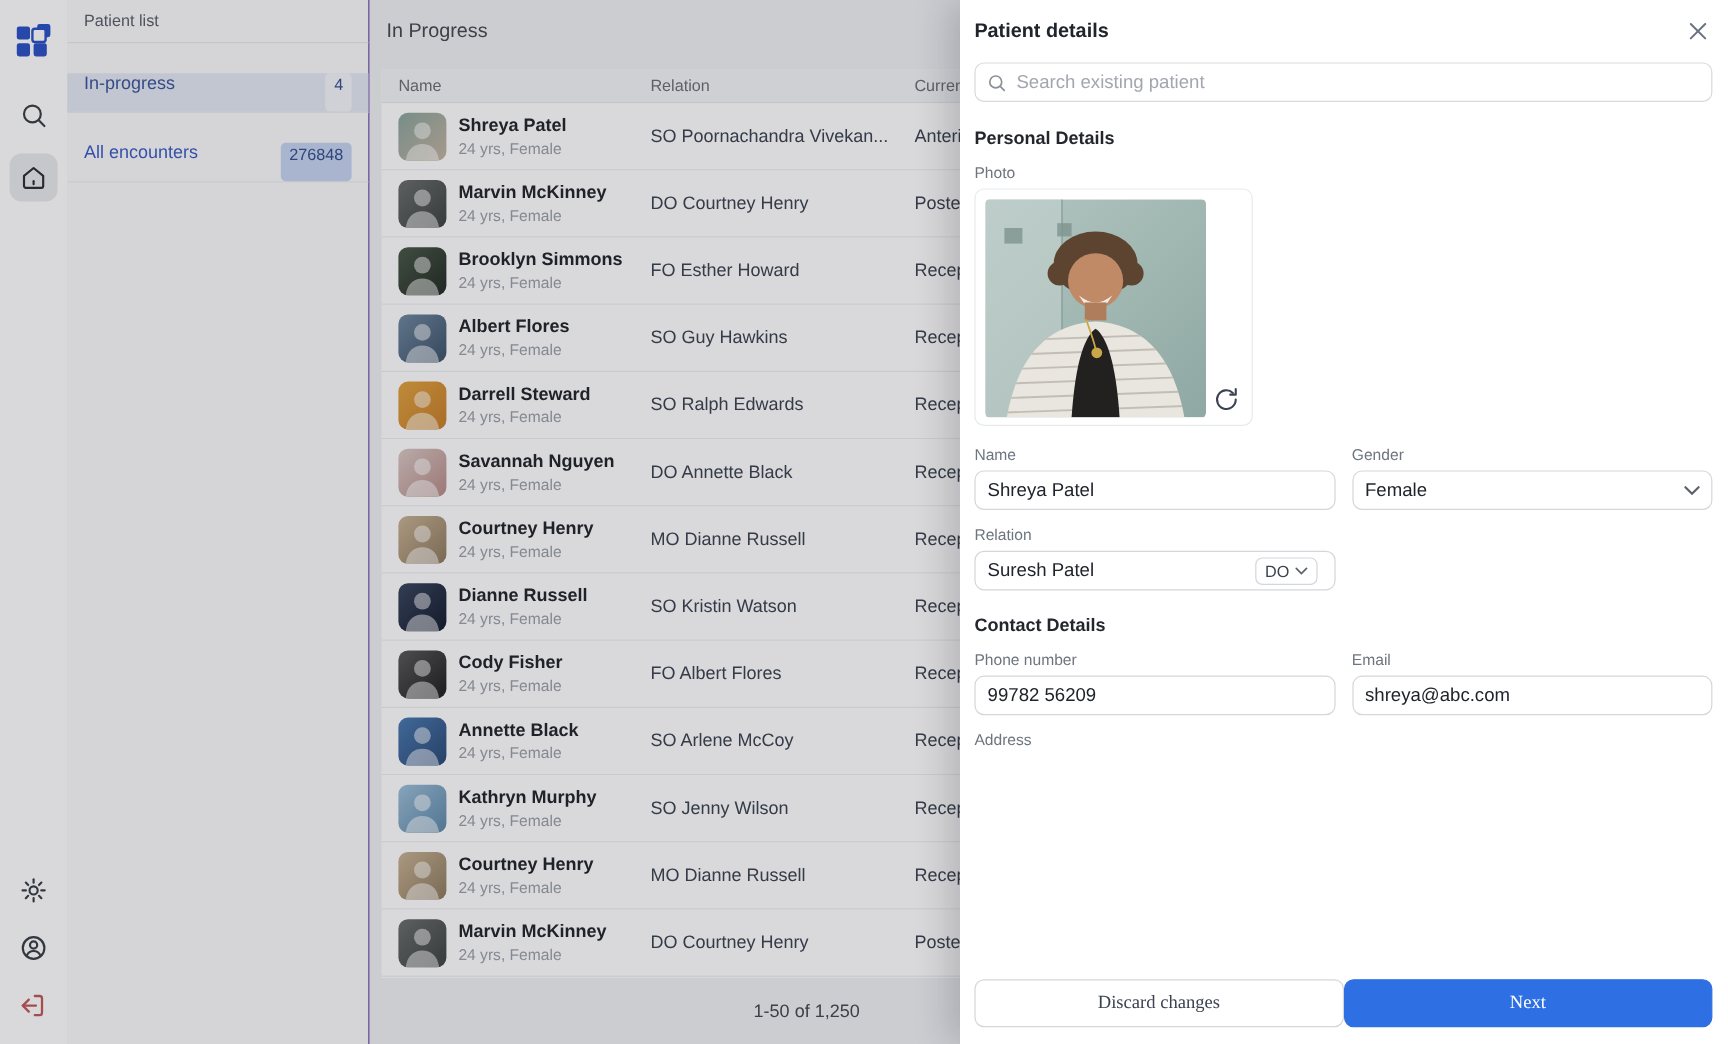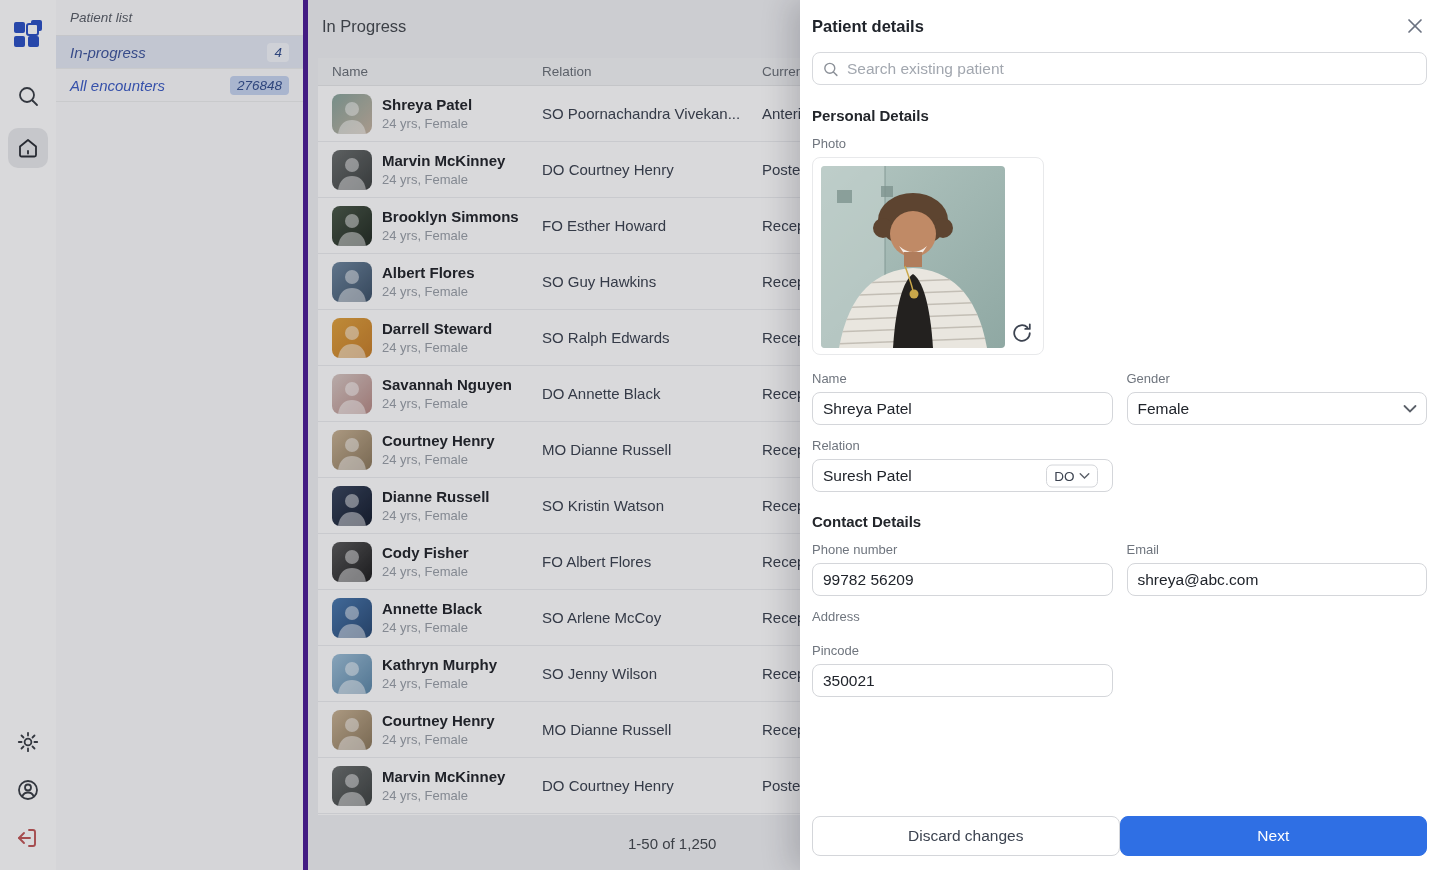--- a/index.html
+++ b/index.html
@@ -8,23 +8,23 @@
 
   
   .rail { position:absolute; left:0; top:0; width:56px; height:100%; background:#ffffff; z-index:10; }
   .rail-icon { width:40px; height:40px; margin:0 auto; display:flex; align-items:center; justify-content:center; border-radius:10px; cursor:pointer; }
   .rail-icon svg { display:block; }
   .logo-box { margin-top:14px; margin-bottom:22px; }
   .rail-icon.active { background:#e9eaec; }
   .rail-bottom { position:absolute; bottom:12px; left:0; width:56px; display:flex; flex-direction:column; gap:8px; }
 
   
-  .plist { position:absolute; left:56px; top:0; width:252px; height:100%; background:#fbfbfc; border-right:5px solid #4c1d95; z-index:10;font-style:italic; }
+  .plist { position:absolute; left:56px; top:0; width:252px; height:100%; background:#fbfbfc; border-right:1px solid #4c1d95; z-index:10; }
   .plist-head { height:36px; display:flex; align-items:center; padding:0 14px; font-size:13.5px; color:#5b6069; border-bottom:1px solid #e8e9eb; }
-  .plist-item { height:33px; display:flex; align-items:center; justify-content:space-between; padding:0 14px; font-size:15px; color:#3c5cc5; cursor:pointer; border-bottom:1px solid #eceded; }
+  .plist-item { height:33px; display:flex; justify-content:space-between; padding:0 14px; font-size:15px; color:#3c5cc5; cursor:pointer; border-bottom:1px solid #eceded;margin-top:25px; }
   .plist-item.active { background:#e4e9f3; color:#3f569e; }
   .plist-count { font-size:13.5px; color:#35508f; padding:2px 7px; border-radius:4px; }
   .plist-item.active .plist-count { background:#f4f6fb; }
   .plist-count.pill { background:#c6d4f0; }
 
   
   .main { position:absolute; left:308px; top:0; right:0; height:100%; background:#f0f1f3; z-index:10; }
   .main-title { position:absolute; left:14px; top:17px; font-size:16.5px; font-weight:500; color:#44494f; }
   .tcard { position:absolute; left:10px; top:58px; right:0; bottom:55px; background:#ffffff; overflow:hidden; }
   .thead { display:flex; align-items:center; height:28px; padding-left:14px; background:#f4f5f6; border-bottom:1px solid #e6e7e9; font-size:13.5px; color:#6a7078; }
@@ -65,21 +65,21 @@
   .photo { width:184px; height:182px; border-radius:4px; overflow:hidden; }
   .photo svg { display:block; }
   .refresh-btn { position:absolute; right:8px; bottom:8px; width:26px; height:26px; display:flex; align-items:center; justify-content:center; cursor:pointer; }
   .grid2 { display:grid; grid-template-columns:1fr 1fr; column-gap:14px; margin-bottom:13px; }
   .inp { width:100%; height:33px; border:1px solid #d4d6da; border-radius:8px; padding:0 10px; font-size:15.5px; font-family:inherit; color:#20242b; outline:none; background:#fff; }
   .fwrap { position:relative; }
   .fwrap .tail-icon { position:absolute; right:10px; top:50%; transform:translateY(-50%); pointer-events:none; }
   .inp.pad-r { }
   .chip-select { position:absolute; right:15px; top:50%; transform:translateY(-50%); display:flex; align-items:center; gap:4px; border:1px solid #d4d6da; border-radius:6px; padding:3px 7px; font-size:13.5px; color:#3c4350; cursor:pointer; background:#fff; }
   .contact-gap { margin-top:8px; }
-  .panel-footer { margin-top:auto; display:grid; grid-template-columns:1fr 1fr; gap:0; }
+  .panel-footer { margin-top:auto; display:grid; grid-template-columns:1fr 1fr; gap:0;font-family:Liberation Serif, serif; }
   .btn { height:40px; border-radius:8px; font-size:15.5px; display:flex; align-items:center; justify-content:center; cursor:pointer; font-family:inherit; }
   .btn-ghost { background:#fff; border:1px solid #d4d6da; color:#3c4350; }
   .btn-primary { background:#2f6fe4; border:1px solid #2f6fe4; color:#fff; }
 </style>
 </head>
 <body>
 
 <div class="rail">
   <div class="rail-icon logo-box">
     <svg width="30" height="30" viewBox="0 0 30 30">
@@ -480,25 +480,18 @@
     <div>
       <div class="fld-label">Email</div>
       <input class="inp" value="shreya@abc.com" style="">
     </div>
   </div>
 
   <div style="margin-bottom:13px;">
     <div class="fld-label">Address</div>
   </div>
 
-  <div class="grid2">
-    <div>
-      <div class="fld-label">Pincode</div>
-      <input class="inp" value="350021" style="">
-    </div>
-    <div></div>
-  </div>
 
   <div class="panel-footer">
     <button class="btn btn-ghost">Discard changes</button>
     <button class="btn btn-primary">Next</button>
   </div>
 </div>
 
 </body></html>

